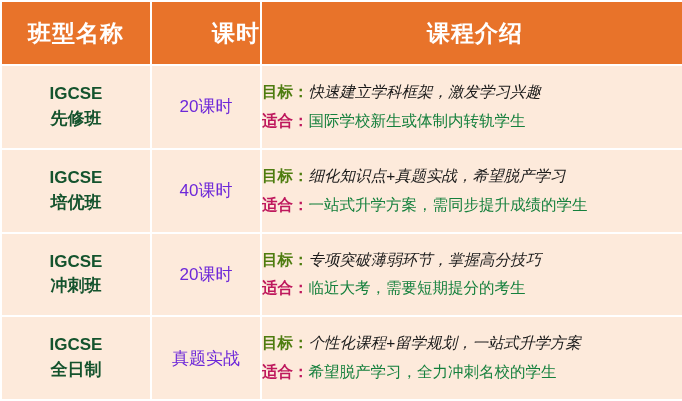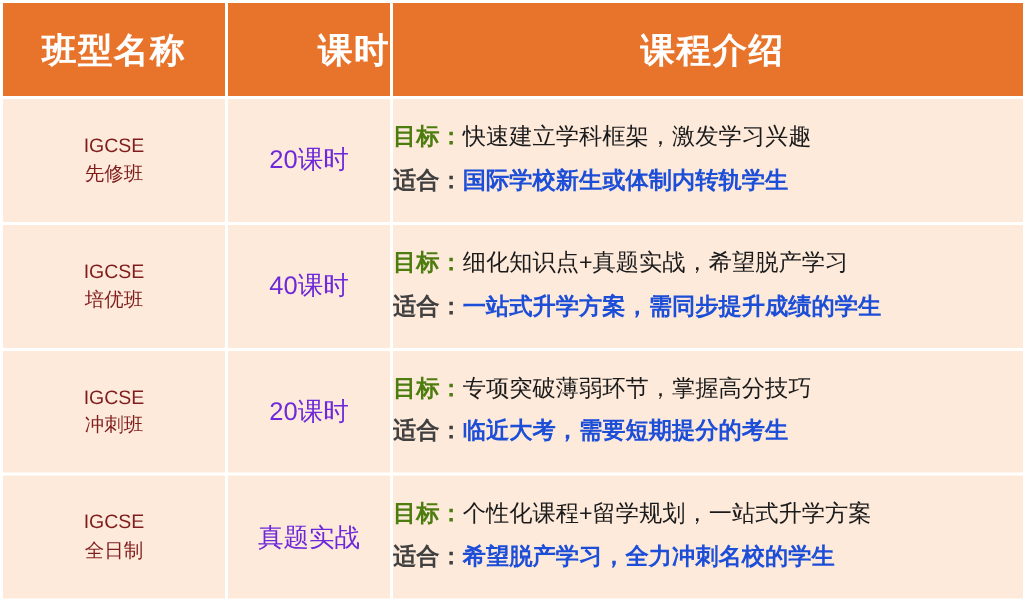--- a/index.html
+++ b/index.html
@@ -32,23 +32,23 @@
     text-align: center;
     letter-spacing: 1px;
     height: 62px;
   }
   .col-name { width: 148px; }
   .col-hours { width: 108px; text-align: right; }
   .col-desc { width: 426px; }
 
   .name-cell {
     background: #fdeadb;
-    color: #7f1d1d;
-    font-size: 13px;
-    font-weight: normal;
+    color: #14532d;
+    font-size: 17px;
+    font-weight: bold;
     text-align: center;
     line-height: 1.45;
   }
   .name-cell .line1 { display: block; }
   .name-cell .line2 { display: block; }
 
   .hours-cell {
     background: #fdeadb;
     color: #6d28d9;
     font-size: 17px;
@@ -63,23 +63,23 @@
     line-height: 1.85;
   }
   .desc-line {
     display: block;
     white-space: nowrap;
   }
   .desc-line .lbl {
     font-weight: bold;
     color: #4d7c0f;
   }
-  .desc-goal .txt { color: #1a1a1a; }
-  .desc-fit .lbl { color: #404040; }
-  .desc-fit .txt { color: #1d4ed8; font-weight: bold; }
+  .desc-goal .txt { color: #1a1a1a; font-style: italic; }
+  .desc-fit .lbl { color: #be185d; }
+  .desc-fit .txt { color: #15803d; font-weight: normal; }
 </style>
 </head>
 <body>
 
 <table id="course-table">
   <thead>
     <tr>
       <th class="header-cell col-name">班型名称</th>
       <th class="header-cell col-hours">课时</th>
       <th class="header-cell col-desc">课程介绍</th>

